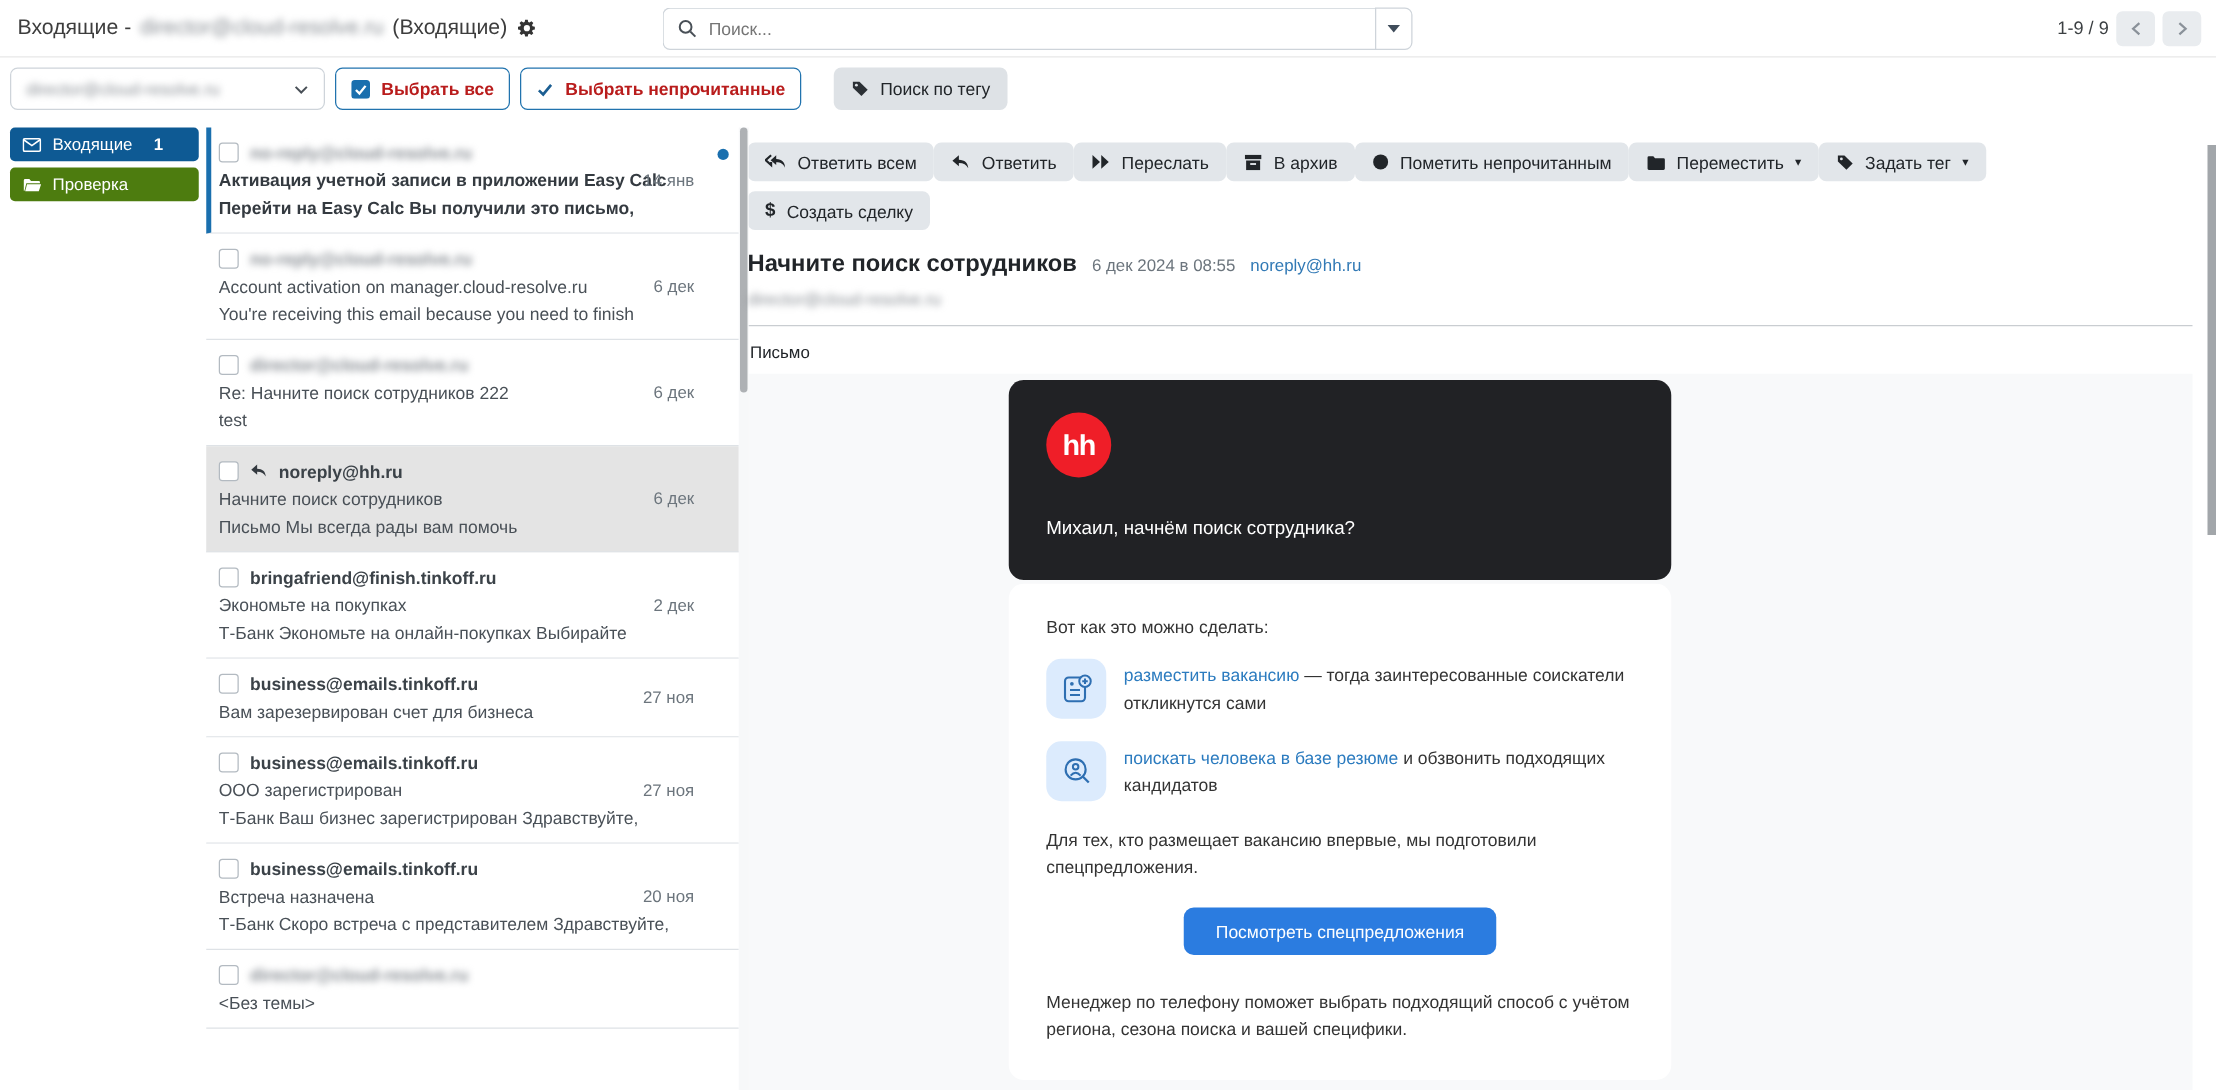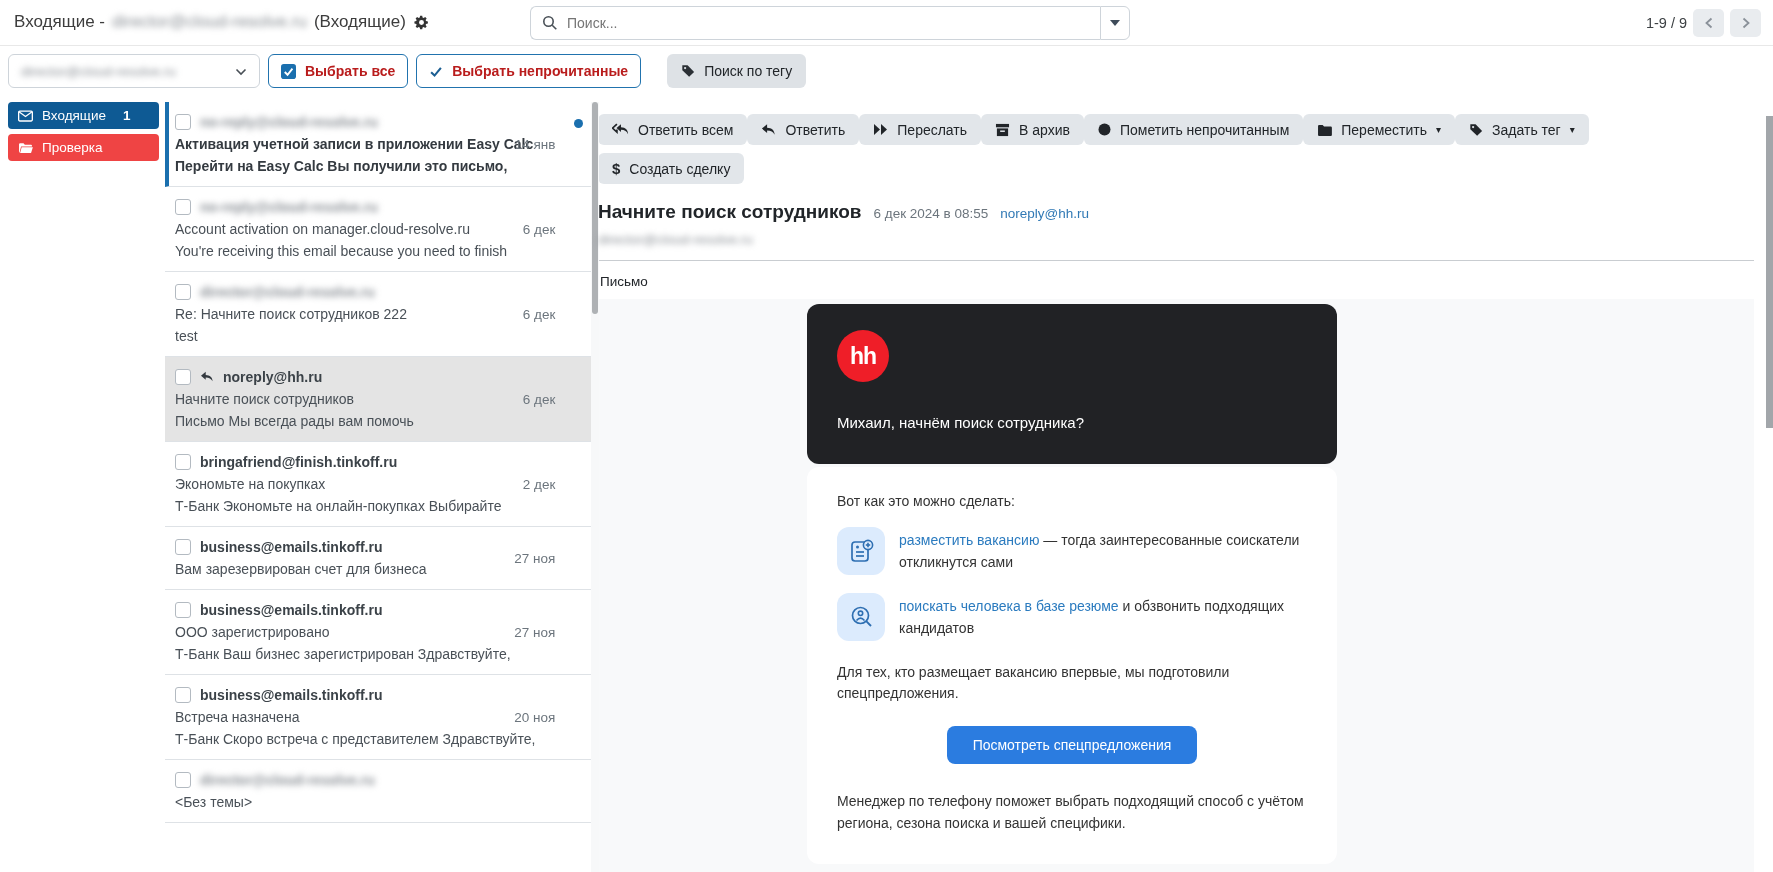--- a/index.html
+++ b/index.html
@@ -34,21 +34,21 @@
   .btn-gray { height:34px; background:#dee2e6; border:none; color:#212529; font-size:14px;
     border-radius:6px; padding:0 14px; display:flex; gap:9px; align-items:center; }
   .gap-left { margin-left:18px; }
 
   
   .main { display:flex; margin-top:6px; height:770px;justify-content:flex-end; }
   .sidebar { width:165px; flex:none; padding:0 6px 0 8px; }
   .folder { height:27px; border-radius:4px; color:#fff; display:flex; align-items:center; gap:9px;
     padding:0 10px; font-size:13.5px; margin-bottom:5px; }
   .folder-inbox { background:#0e5a94; }
-  .folder-check { background:#ef4444; }
+  .folder-check { background:#4d7c0f; }
   .folder .count { margin-left:8px; font-weight:700; }
 
   .list-wrap { width:421px; flex:none; display:flex; }
   .message-list { flex:1; }
   .row { position:relative; padding:9px 56px 9px 10px; border-bottom:1px solid #dee2e6; font-size:14px;
     background:#fff; }
   .row .line { line-height:22px; display:block; overflow:hidden; white-space:nowrap; }
   .sender-line { display:flex; align-items:center; gap:9px; line-height:22px; }
   .sender { font-weight:700; color:#3b4248; }
   .subject, .preview { color:#495057; }
@@ -275,21 +275,21 @@
     <span class="line subject">Вам зарезервирован счет для бизнеса</span>
     <span class="date">27 ноя</span>
 
   </div>
         <div class="row">
     <span class="sender-line">
       <span class="checkbox"></span>
 
       <span class="sender">business@emails.tinkoff.ru</span>
     </span>
-    <span class="line subject">ООО зарегистрировано</span>
+    <span class="line subject">ООО зарегистрирован</span>
     <span class="line preview">Т-Банк Ваш бизнес зарегистрирован Здравствуйте,</span>
     <span class="date">27 ноя</span>
 
   </div>
         <div class="row">
     <span class="sender-line">
       <span class="checkbox"></span>
 
       <span class="sender">business@emails.tinkoff.ru</span>
     </span>

